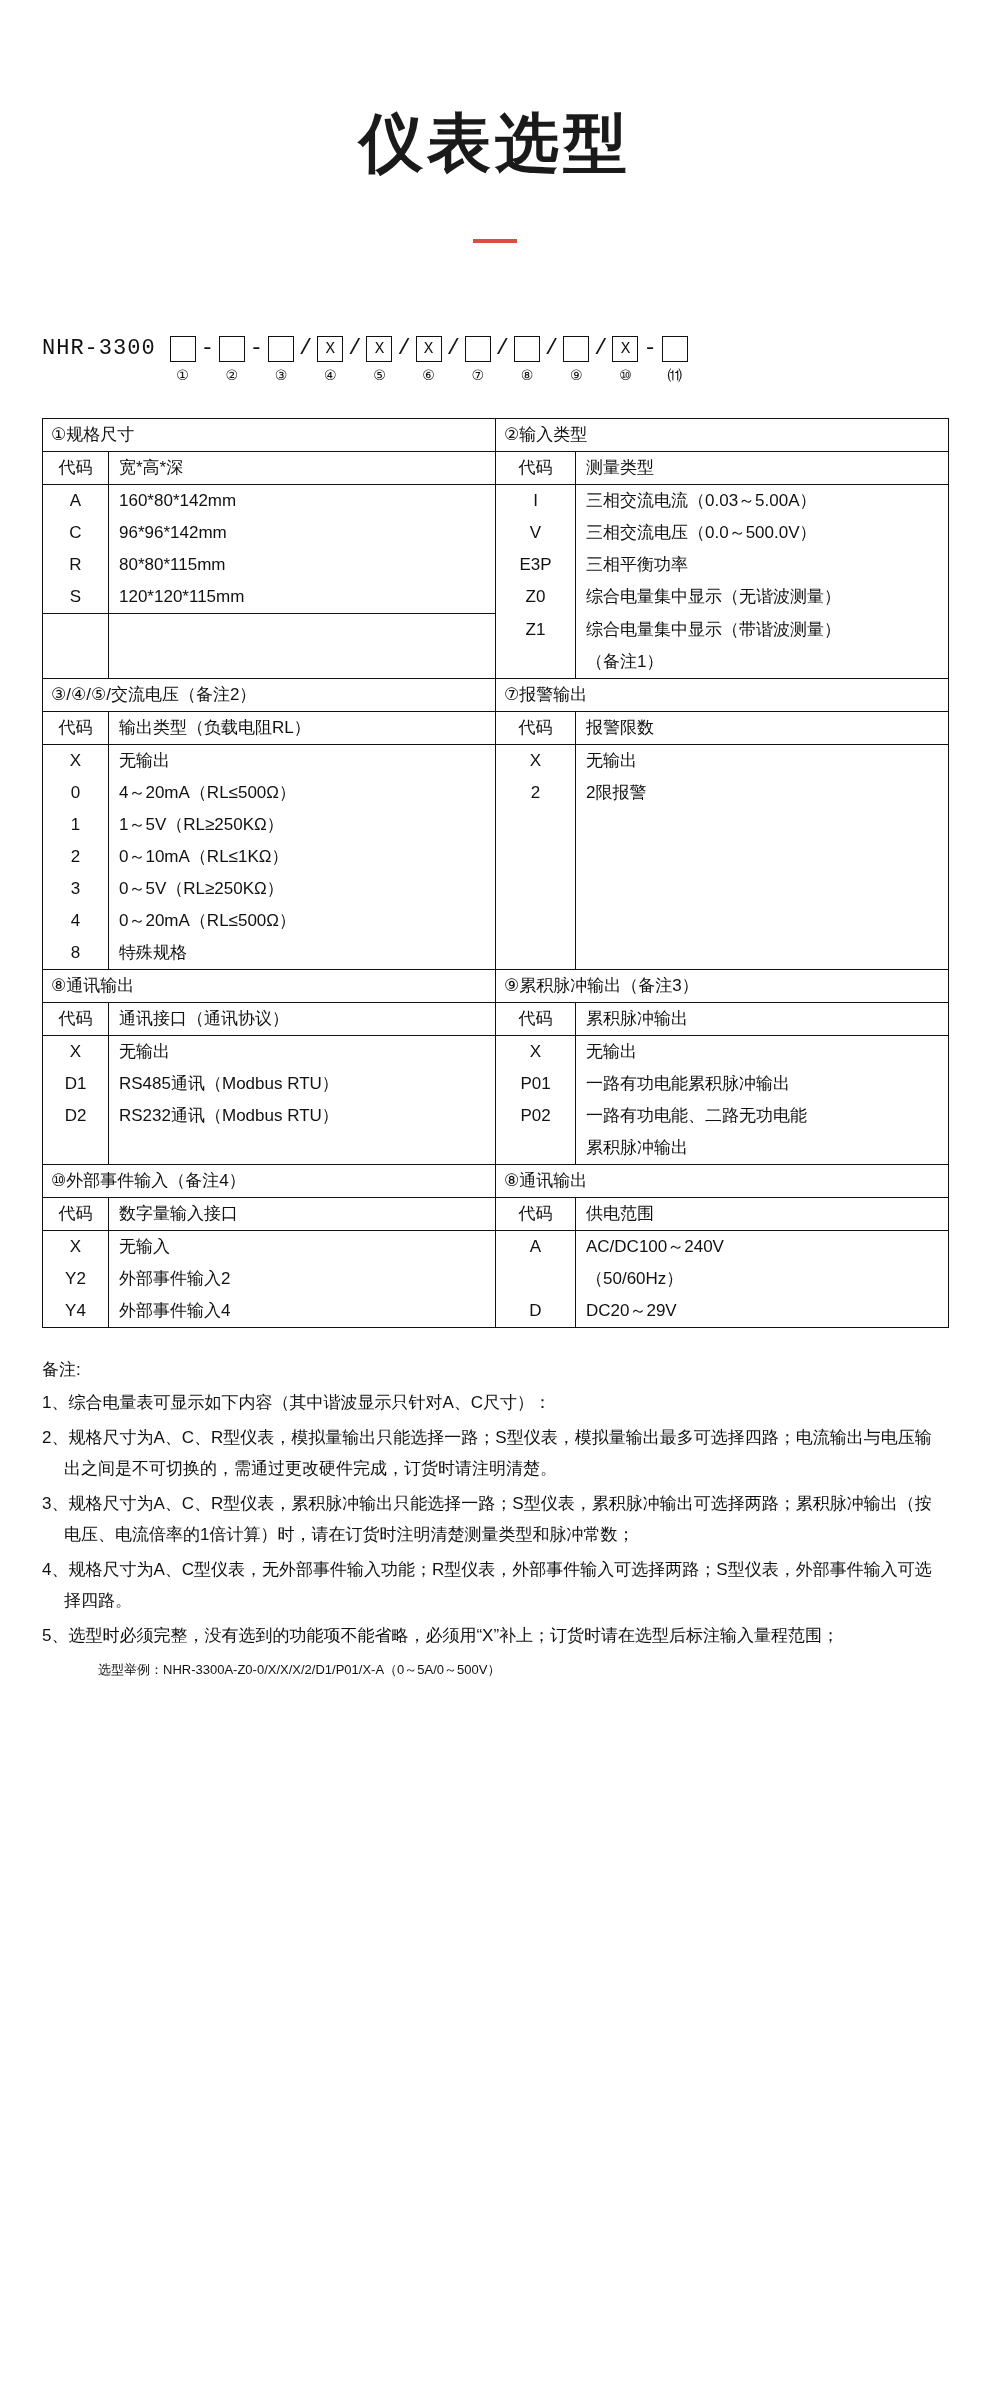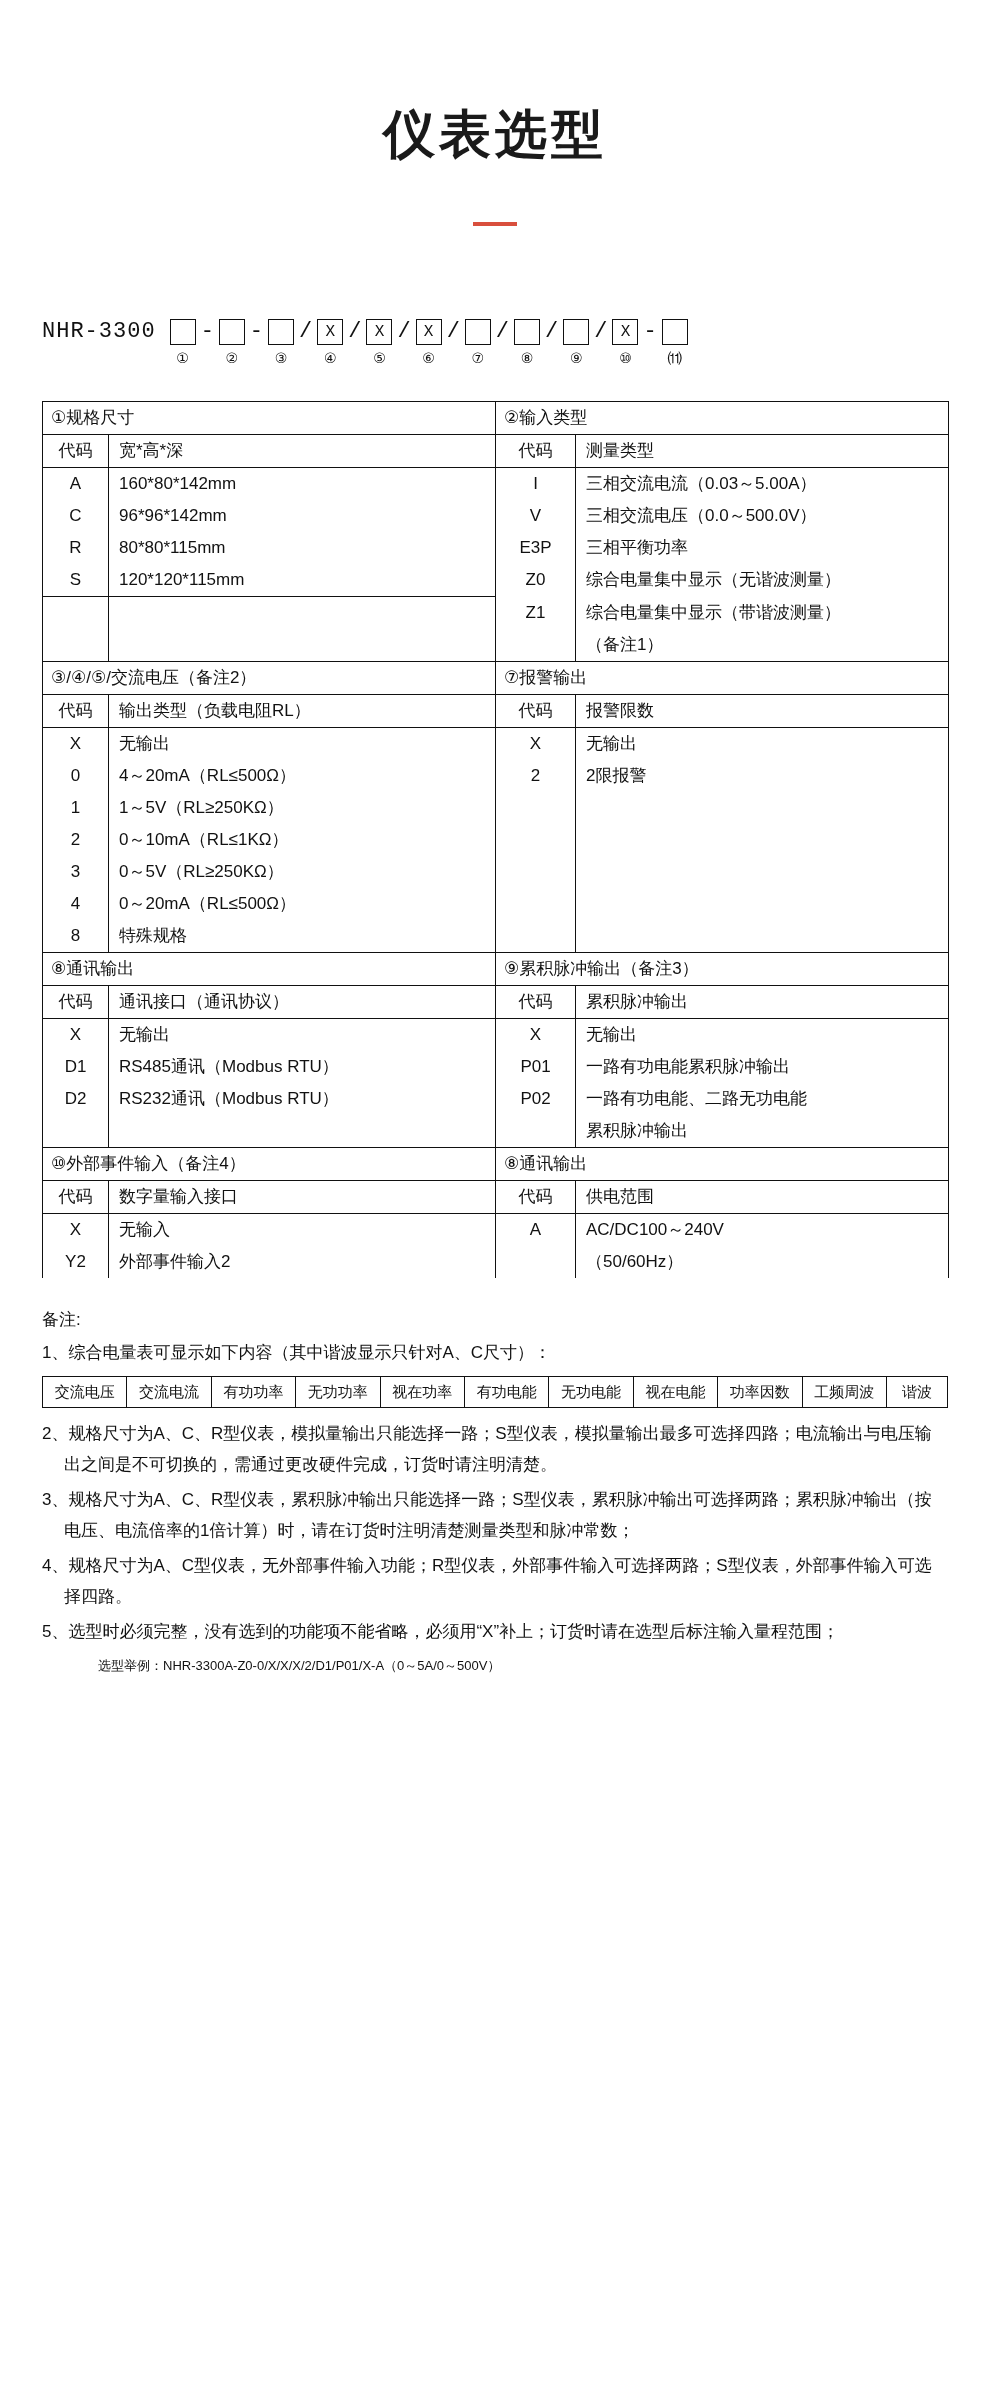--- a/index.html
+++ b/index.html
@@ -16,21 +16,21 @@
   .page {
     width: 990px;
     min-height: 2391px;
     box-sizing: border-box;
     padding: 0;
     position: relative;
   }
   
   .title {
     text-align: center;
-    font-size: 52px;
+    font-size: 64px;
     font-weight: bold;
     letter-spacing: 4px;
     padding-top: 100px;
     color: #1a1a1a;
     font-family: "Liberation Sans", "DejaVu Sans", sans-serif;
   }
   .title-rule {
     width: 44px;
     height: 4px;
     background: #d94f3d;
@@ -396,44 +396,33 @@
         <td class="nb cellpad">无输入</td>
         <td class="codewide nb">A</td>
         <td class="nb cellpad">AC/DC100～240V</td>
       </tr>
       <tr>
         <td class="code nb nt">Y2</td>
         <td class="nb nt cellpad">外部事件输入2</td>
         <td class="codewide nb nt"></td>
         <td class="nb nt cellpad">（50/60Hz）</td>
       </tr>
+      <tr>
+        <td class="code nt">Y4</td>
+        <td class="nt cellpad">外部事件输入4</td>
+        <td class="codewide nt">D</td>
+        <td class="nt cellpad">DC20～29V</td>
+      </tr>
     </tbody>
   </table>
 
   <div class="notes">
     <p class="nhead">备注:</p>
     <p class="ind">1、综合电量表可显示如下内容（其中谐波显示只针对A、C尺寸）：</p>
 
-    <table class="qty-table">
-      <tbody>
-        <tr>
-          <td>交流电压</td>
-          <td>交流电流</td>
-          <td>有功功率</td>
-          <td>无功功率</td>
-          <td>视在功率</td>
-          <td>有功电能</td>
-          <td>无功电能</td>
-          <td>视在电能</td>
-          <td>功率因数</td>
-          <td>工频周波</td>
-          <td style="width:56px">谐波</td>
-        </tr>
-      </tbody>
-    </table>
 
     <p class="ind">2、规格尺寸为A、C、R型仪表，模拟量输出只能选择一路；S型仪表，模拟量输出最多可选择四路；电流输出与电压输出之间是不可切换的，需通过更改硬件完成，订货时请注明清楚。</p>
     <p class="ind">3、规格尺寸为A、C、R型仪表，累积脉冲输出只能选择一路；S型仪表，累积脉冲输出可选择两路；累积脉冲输出（按电压、电流倍率的1倍计算）时，请在订货时注明清楚测量类型和脉冲常数；</p>
     <p class="ind">4、规格尺寸为A、C型仪表，无外部事件输入功能；R型仪表，外部事件输入可选择两路；S型仪表，外部事件输入可选择四路。</p>
     <p class="ind">5、选型时必须完整，没有选到的功能项不能省略，必须用“X”补上；订货时请在选型后标注输入量程范围；</p>
     <p class="example">选型举例：NHR-3300A-Z0-0/X/X/X/2/D1/P01/X-A（0～5A/0～500V）</p>
   </div>
 
 </div>
 

